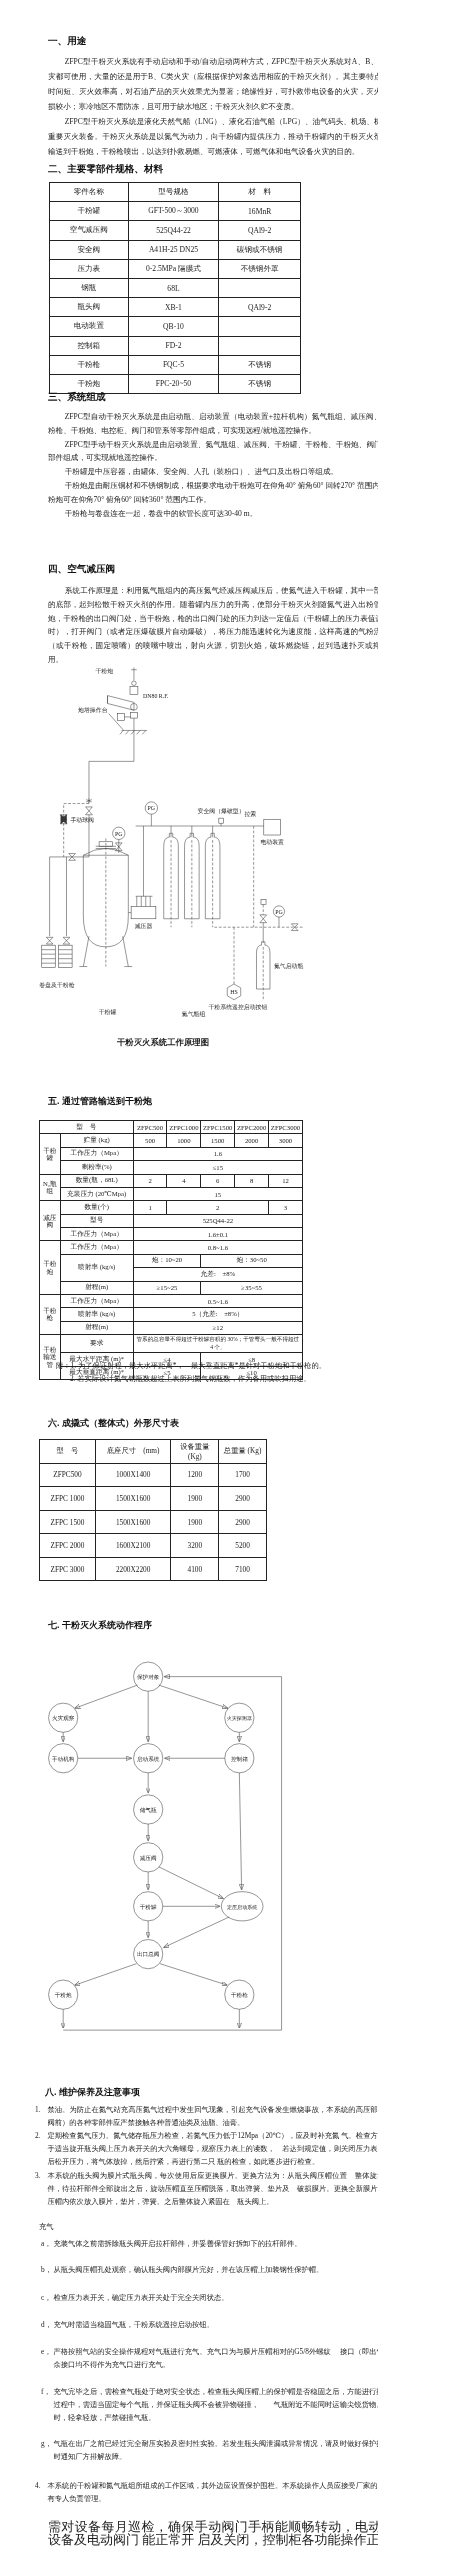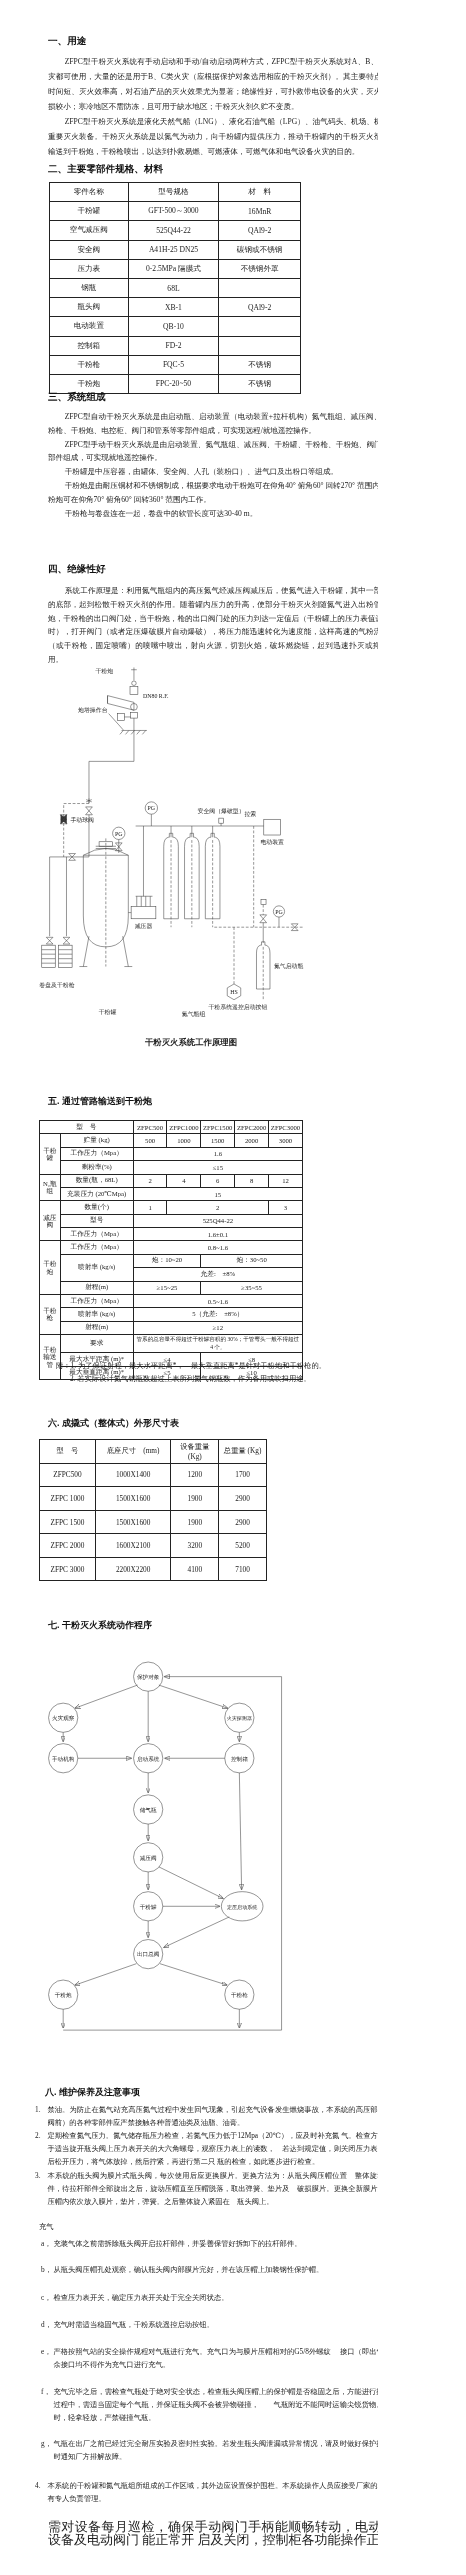--- a/index.html
+++ b/index.html
@@ -113,21 +113,21 @@
 
   <div class="abs h" style="left:48px;top:391px;">三、系统组成</div>
   <div class="abs para lh25" style="left:48px;top:410px;">
     <p>ZFPC型自动干粉灭火系统是由启动瓶、启动装置（电动装置+拉杆机构）氮气瓶组、减压阀、干粉罐、干粉枪、干粉炮、电控柜、阀门和管系等零部件组成，可实现远程/就地遥控操作。</p>
     <p>ZFPC型手动干粉灭火系统是由启动装置、氮气瓶组、减压阀、干粉罐、干粉枪、干粉炮、阀门和管系等零部件组成，可实现就地遥控操作。</p>
     <p>干粉罐是中压容器，由罐体、安全阀、人孔（装粉口）、进气口及出粉口等组成。</p>
     <p>干粉炮是由耐压铜材和不锈钢制成，根据要求电动干粉炮可在仰角40° 俯角60° 回转270° 范围内工作;手动干粉炮可在仰角70° 俯角60° 回转360° 范围内工作。</p>
     <p>干粉枪与卷盘连在一起，卷盘中的软管长度可达30-40 m。</p>
   </div>
 
-  <div class="abs h" style="left:48px;top:563px;">四、绝缘性好</div>
+  <div class="abs h" style="left:48px;top:563px;">四、空气减压阀</div>
   <div class="abs para lh25" style="left:48px;top:584px;">
     <p>系统工作原理是：利用氮气瓶组内的高压氮气经减压阀减压后，使氮气进入干粉罐，其中一部分被送到罐的底部，起到松散干粉灭火剂的作用。随着罐内压力的升高，使部分干粉灭火剂随氮气进入出粉管被送到干粉炮，干粉枪的出口阀门处，当干粉炮，枪的出口阀门处的压力到达一定值后（干粉罐上的压力表值达1.5~1.6Mpa时），打开阀门（或者定压爆破膜片自动爆破），将压力能迅速转化为速度能，这样高速的气粉流便从干粉炮（或干粉枪，固定喷嘴）的喷嘴中喷出，射向火源，切割火焰，破坏燃烧链，起到迅速扑灭或抑制火灾的作用。</p>
   </div>
 
   <svg class="abs" style="left:22.5px;top:663px;" width="422" height="371" viewBox="0 0 750 660">
 
     <text class="lbl" x="160" y="18" text-anchor="end">干粉炮</text>
     <line x1="197" y1="8" x2="197" y2="31"></line>
     <line x1="192" y1="12" x2="202" y2="12"></line>
     <circle cx="197" cy="36" r="4"></circle>
@@ -248,21 +248,21 @@
     <circle cx="455" cy="442" r="10"></circle>
     <text class="lbl" x="455" y="446" text-anchor="middle">PG</text>
     <line x1="455" y1="452" x2="455" y2="470"></line>
     <polygon class="o" points="477,464 489,476 477,476 489,464"></polygon>
     <line x1="427" y1="462" x2="427" y2="498"></line>
     <path d="M415 580 L415 516 Q415 504 422 502 L424 502 L424 496 L430 496 L430 502 L432 502 Q439 504 439 516 L439 580 Z"></path>
     <line class="dash" x1="427" y1="505" x2="427" y2="600"></line>
     <text class="lbl" x="446" y="543">氮气启动瓶</text>
   </svg>
 
-  <div class="abs caption" style="left:0px;top:1037px;padding-left:28px;">干粉灭火系统工作原理图</div>
+  <div class="abs caption" style="left:0px;top:1037px;">干粉灭火系统工作原理图</div>
 
   <div class="abs h h2" style="left:48px;top:1095px;">五.  通过管路输送到干粉炮</div>
   <table class="abs t5" style="left:39px;top:1120px;">
     <colgroup>
         <col style="width:19px">
         <col style="width:76px">
         <col style="width:34px">
         <col style="width:34px">
         <col style="width:34px">
         <col style="width:34px">

